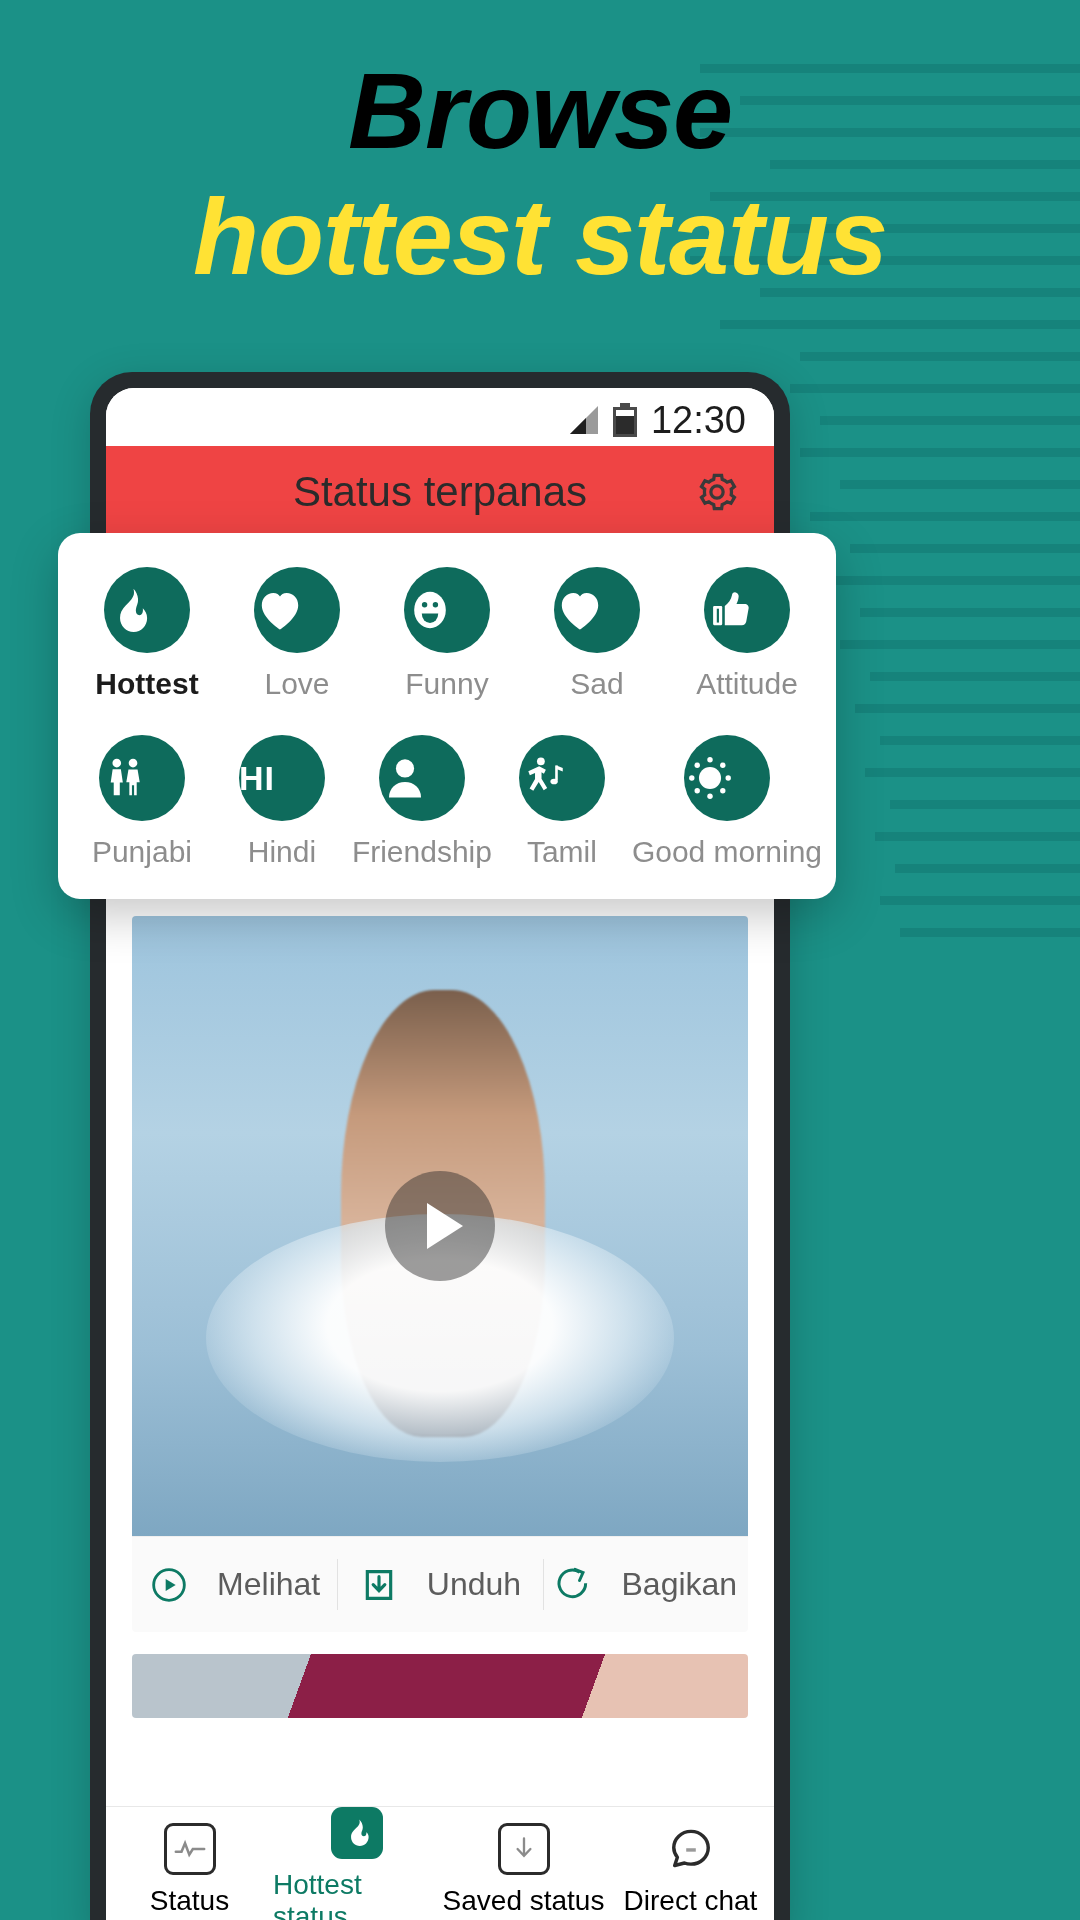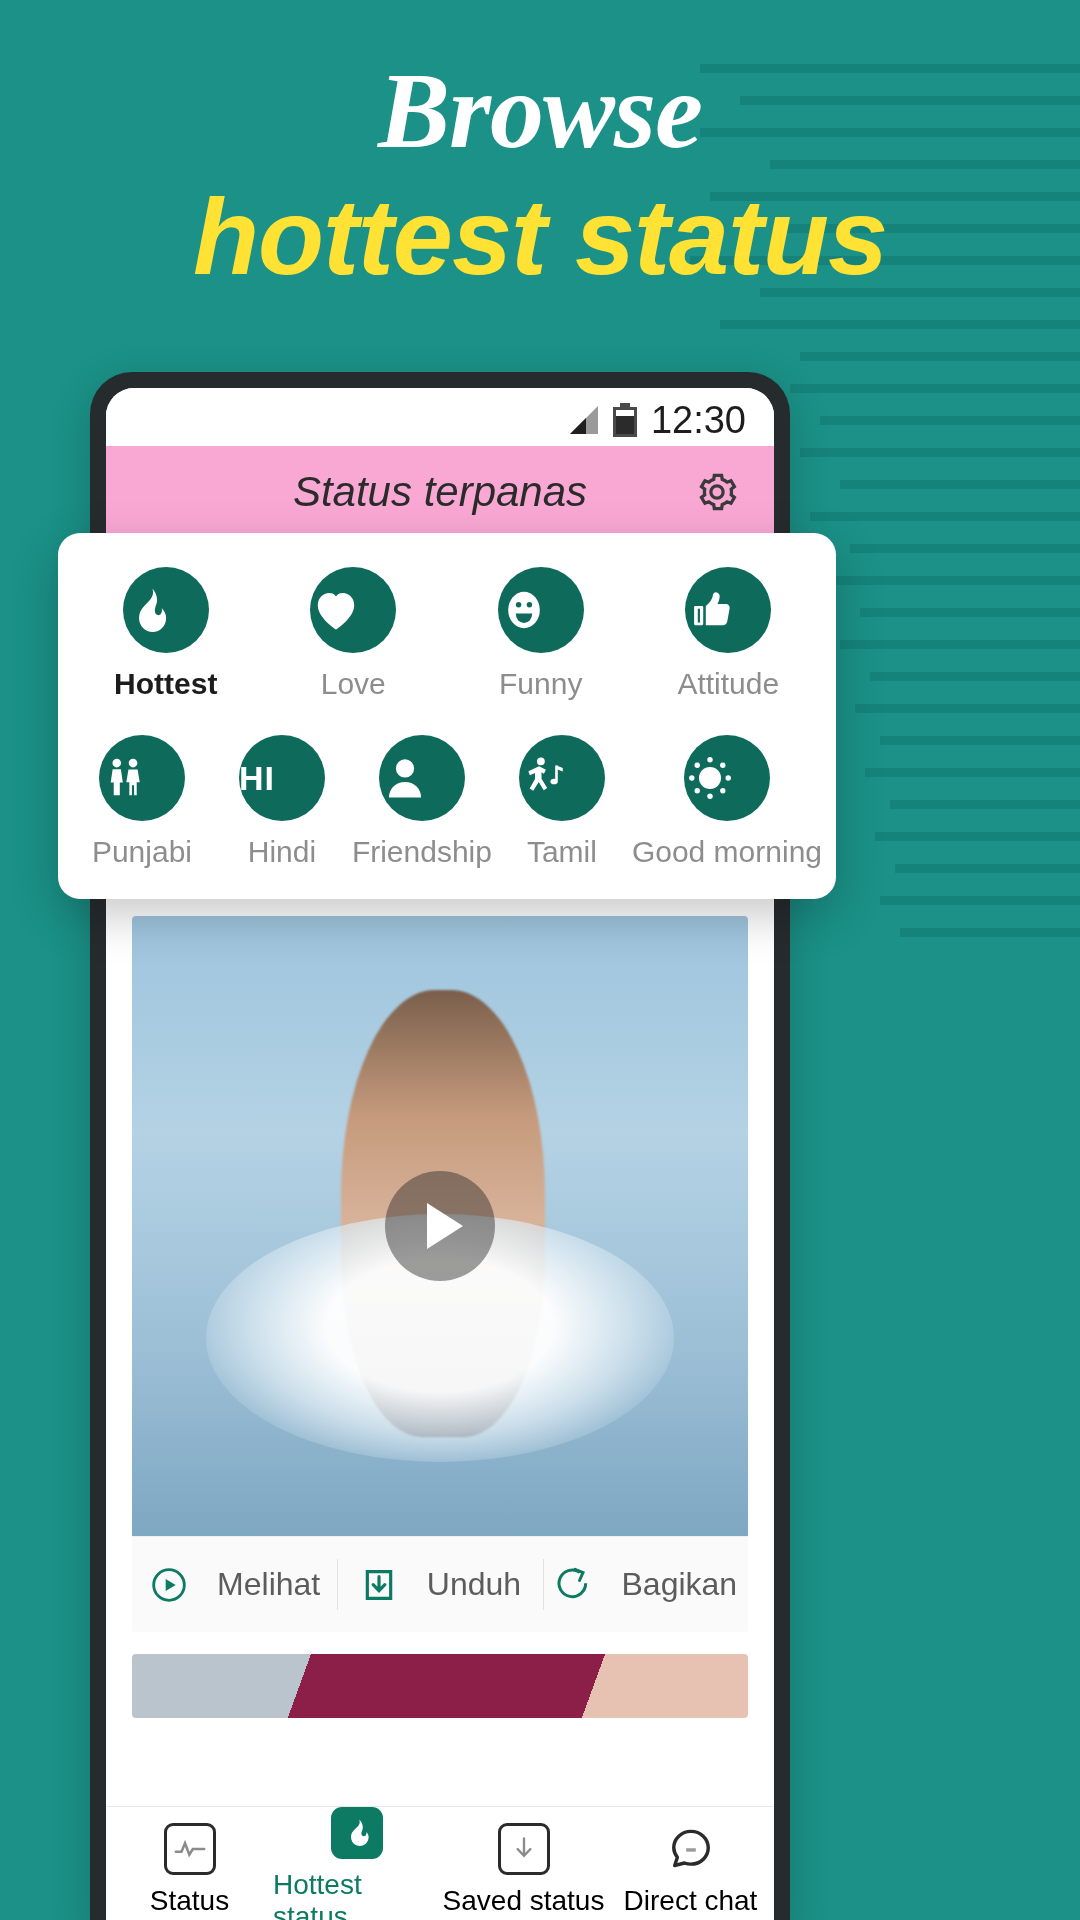--- a/index.html
+++ b/index.html
@@ -14,23 +14,22 @@
   .stripes { position:absolute; inset:0; overflow:hidden; z-index:0; }
   .stripe { position:absolute; height:9px; background:#157f77; opacity:.75; }
 
   
   .headline {
     position:absolute; top:48px; left:0; width:1080px;
     text-align:center; z-index:3;
   }
   .headline .l1 {
     display:block; font-size:108px; line-height:1.16;
-    font-weight:bold; font-style:italic; color:#ffffff;
+    font-weight:bold; font-style:italic; color:#000000;
     letter-spacing:-1px;
-    font-family:Liberation Serif, serif;
   }
   .headline .l2 {
     display:block; font-size:108px; line-height:1.18;
     font-weight:bold; font-style:italic; color:#ffe234;
     letter-spacing:-1px;
   }
 
   
   .phone {
     position:absolute; left:90px; top:372px;
@@ -58,21 +57,21 @@
   .sig { width:34px; height:30px; }
   .batt { width:24px; height:34px; position:relative; }
   .batt .cap { position:absolute; top:0; left:7px; width:10px; height:4px; background:#4a4a4a; }
   .batt .body { position:absolute; top:4px; left:0; width:24px; height:30px; border:3px solid #4a4a4a; }
   .batt .fill { position:absolute; bottom:3px; left:3px; width:18px; height:18px; background:#2b2b2b; }
   .time { font-size:38px; color:#1d1d1d; letter-spacing:0px; }
 
   
   .appbar {
     height:92px; display:flex; align-items:center;
-    justify-content:center; position:relative; background:#f9a8d4;font-style:italic;
+    justify-content:center; position:relative; background:#ef4444;
   }
   .appbar .title { font-size:42px; color:#2b2b2b; }
   .gear { position:absolute; right:34px; top:50%; transform:translateY(-50%); width:46px; height:46px; }
 
   
   .feed { position:absolute; top:150px; left:0; right:0; bottom:126px; overflow:hidden; background:#fff; }
   .card { margin:0 26px 22px 26px; border-radius:4px; overflow:hidden; background:#fff; }
   .thumb { width:100%; position:relative; background-size:cover; background-position:center; }
   .thumb.beach {
     height:260px;
@@ -359,20 +358,28 @@
         <svg viewBox="0 0 24 24">
           <ellipse cx="12" cy="12" rx="7.3" ry="8.4" fill="#ffffff"></ellipse>
           <circle cx="9.5" cy="9.6" r="1.25" fill="#0e6b5c"></circle>
           <circle cx="14.5" cy="9.6" r="1.25" fill="#0e6b5c"></circle>
           <path d="M8.2 13.6 H15.8 A3.8 4.4 0 0 1 8.2 13.6 Z" fill="#0e6b5c"></path>
         </svg>
       </div>
       <span class="catlabel">Funny</span>
     </div>
 
+    <div class="cat">
+      <div class="catcircle">
+        <svg viewBox="0 0 24 24" fill="#ffffff">
+          <path d="M12 21s-8.4-5.4-8.4-11.1C3.6 6.5 6 4.2 8.9 4.2c1.6 0 2.6.8 3.1 1.6.5-.8 1.5-1.6 3.1-1.6 2.9 0 5.3 2.3 5.3 5.7C20.4 15.6 12 21 12 21z"></path>
+        </svg>
+      </div>
+      <span class="catlabel">Sad</span>
+    </div>
 
     <div class="cat">
       <div class="catcircle">
         <svg viewBox="0 0 24 24" fill="#ffffff">
           <path d="M9.6 10.2c1.6-1.3 3-3.1 3.3-5 .1-.9.8-1.5 1.7-1.3.9.2 1.5 1 1.4 1.9-.1 1.3-.5 2.4-1 3.4h3.8c1.1 0 2 .9 1.8 2l-1.1 6.1c-.2 1-1 1.7-2 1.7H9.6z"></path>
           <rect x="4.2" y="10.2" width="4.2" height="8.8" rx=".5" fill="#ffffff"></rect>
           <rect x="5.9" y="11.4" width="1" height="6.4" fill="#0e6b5c"></rect>
         </svg>
       </div>
       <span class="catlabel">Attitude</span>

